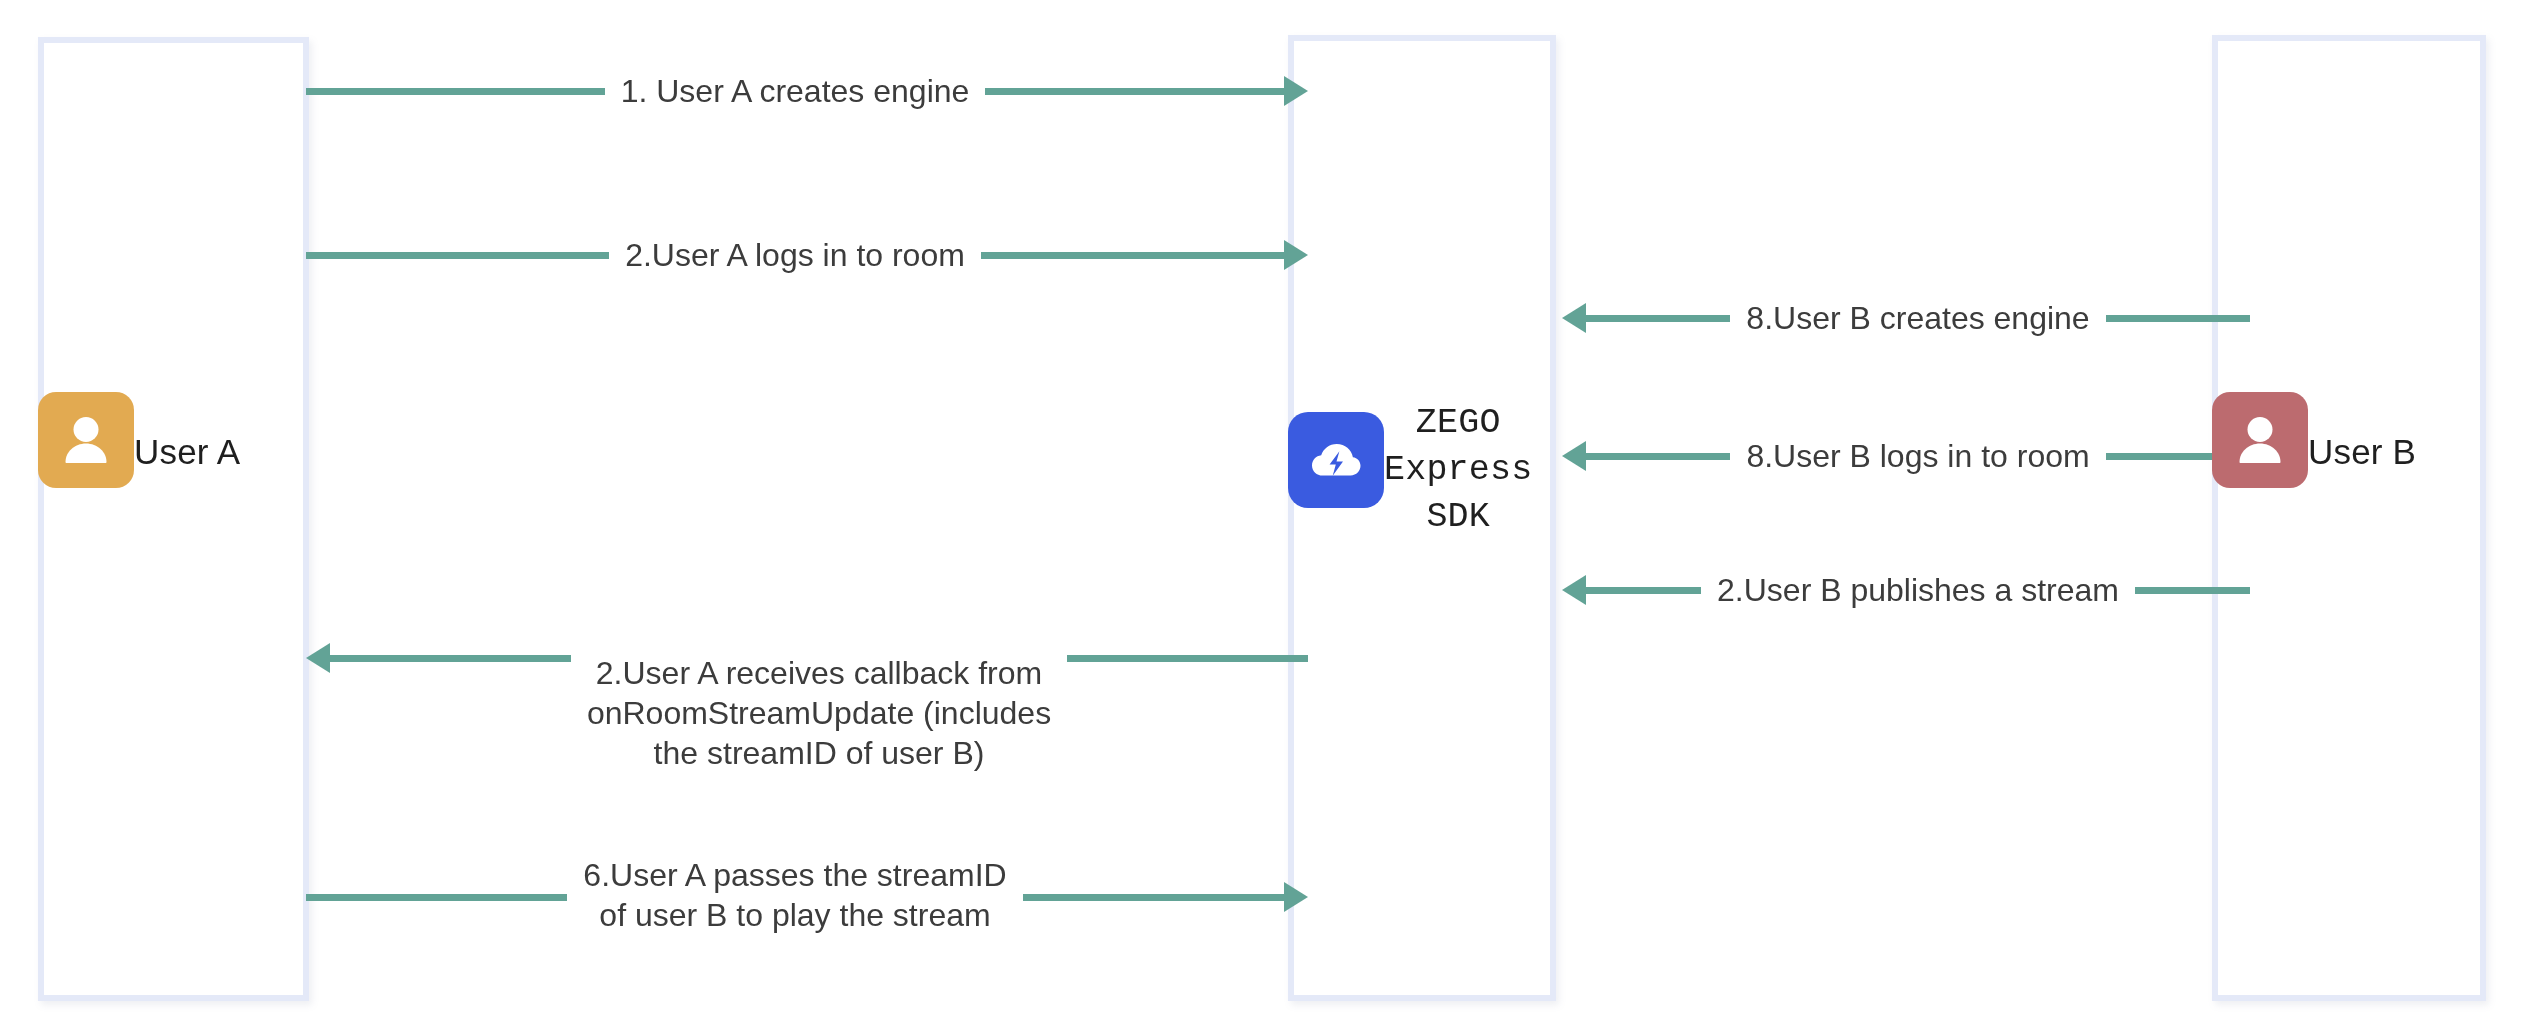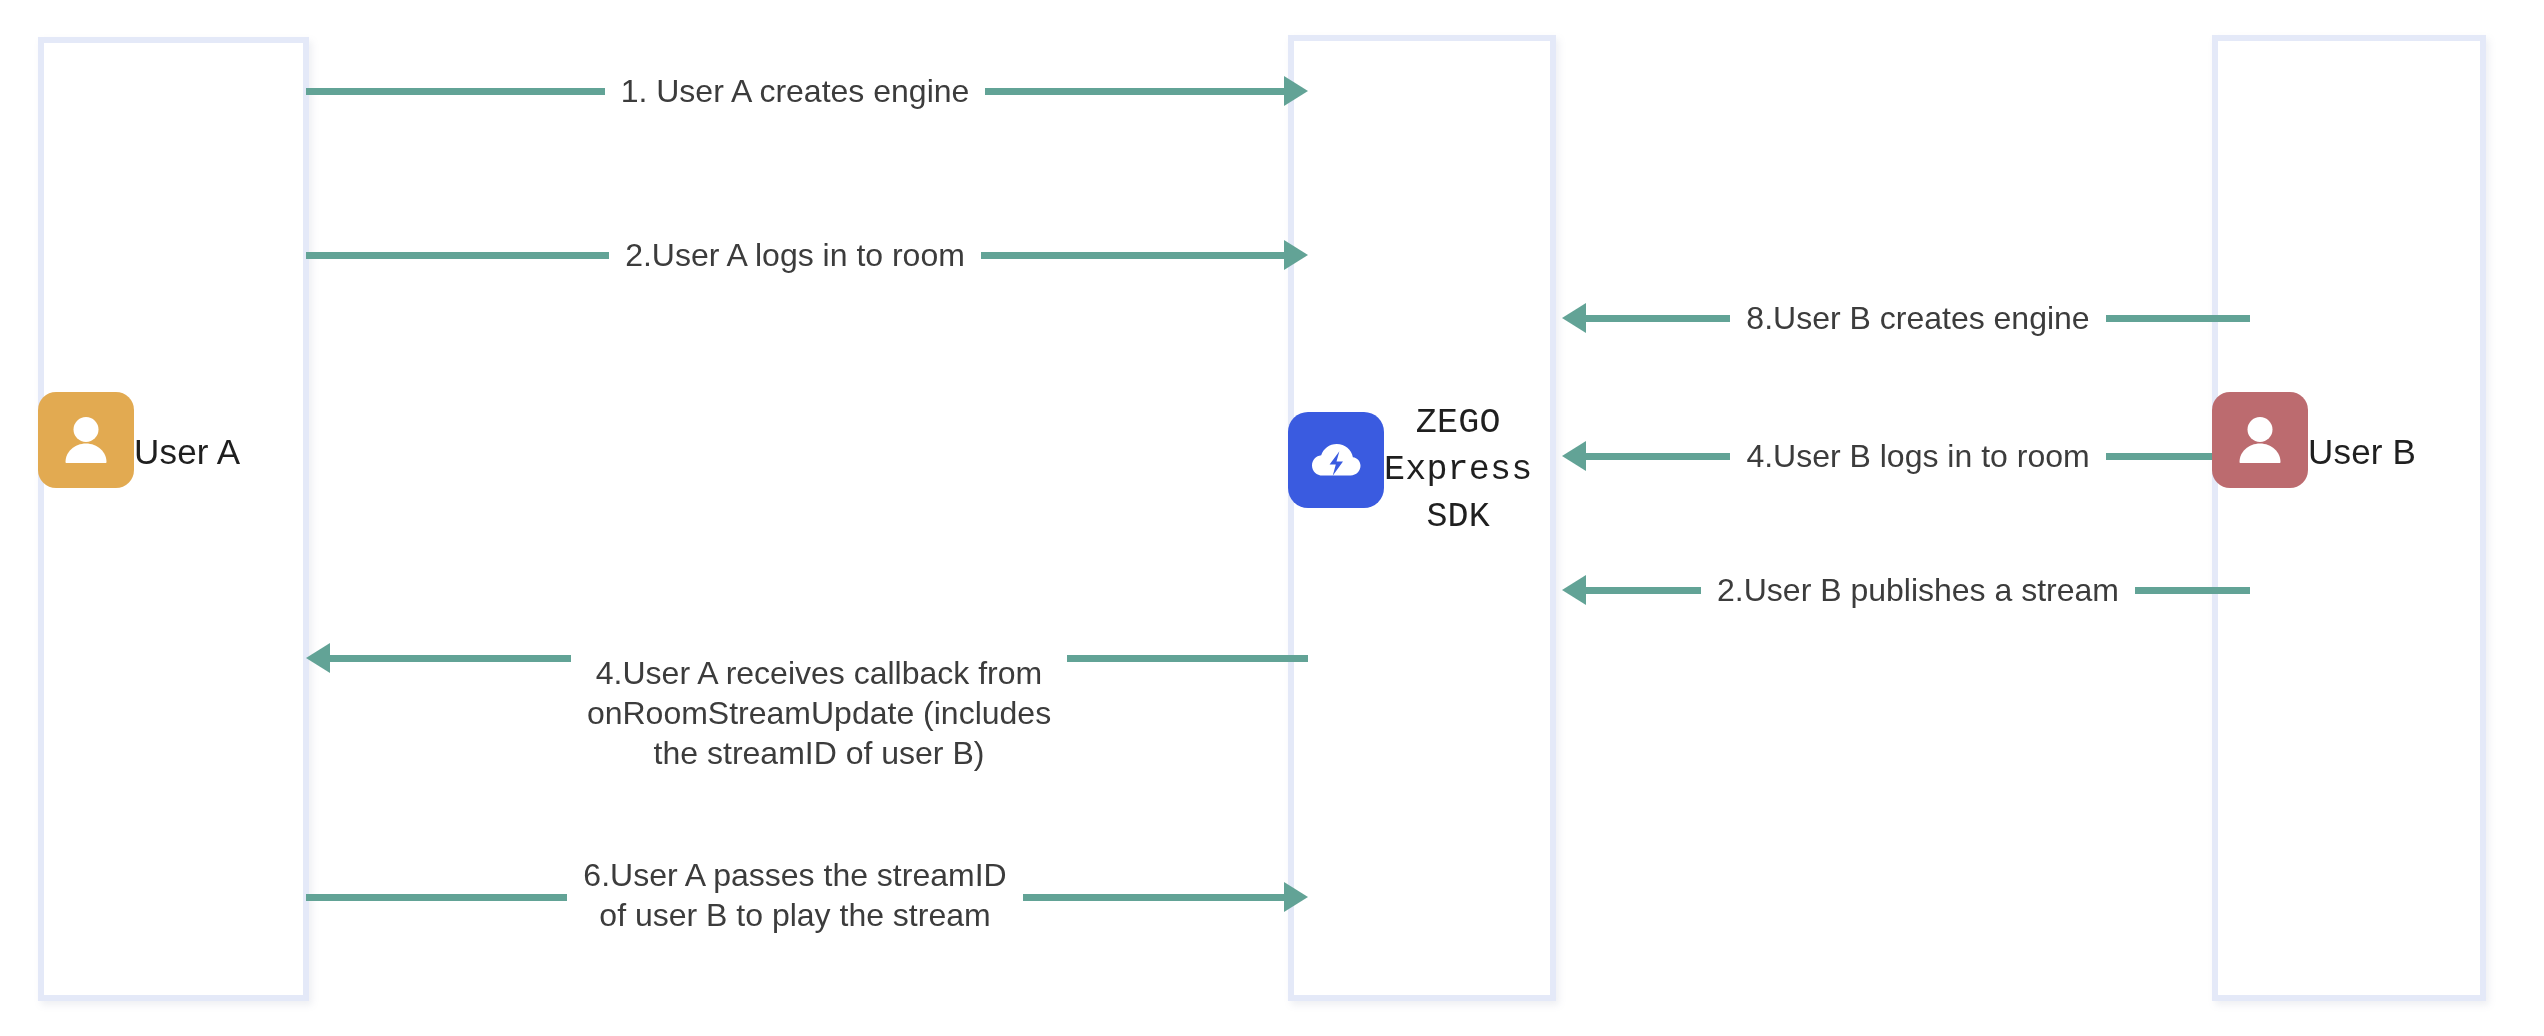--- a/index.html
+++ b/index.html
@@ -181,35 +181,35 @@
   <div class="msg" id="msg-3">
     <div class="head left"></div>
     <div class="seg"></div>
     <div class="caption">8.User B creates engine</div>
     <div class="seg"></div>
   </div>
 
   <div class="msg" id="msg-4">
     <div class="head left"></div>
     <div class="seg"></div>
-    <div class="caption">4.User B logs in to room</div>
+    <div class="caption">8.User B logs in to room</div>
     <div class="seg"></div>
   </div>
 
   <div class="msg" id="msg-5">
     <div class="head left"></div>
     <div class="seg"></div>
     <div class="caption">2.User B publishes a stream</div>
     <div class="seg"></div>
   </div>
 
   <div class="msg" id="msg-6">
     <div class="head left"></div>
     <div class="seg"></div>
-    <div class="caption">4.User A receives callback from
+    <div class="caption">2.User A receives callback from
 onRoomStreamUpdate (includes
 the streamID of user B)</div>
     <div class="seg"></div>
   </div>
 
   <div class="msg" id="msg-7">
     <div class="seg"></div>
     <div class="caption">6.User A passes the streamID
 of user B to play the stream</div>
     <div class="seg"></div>

